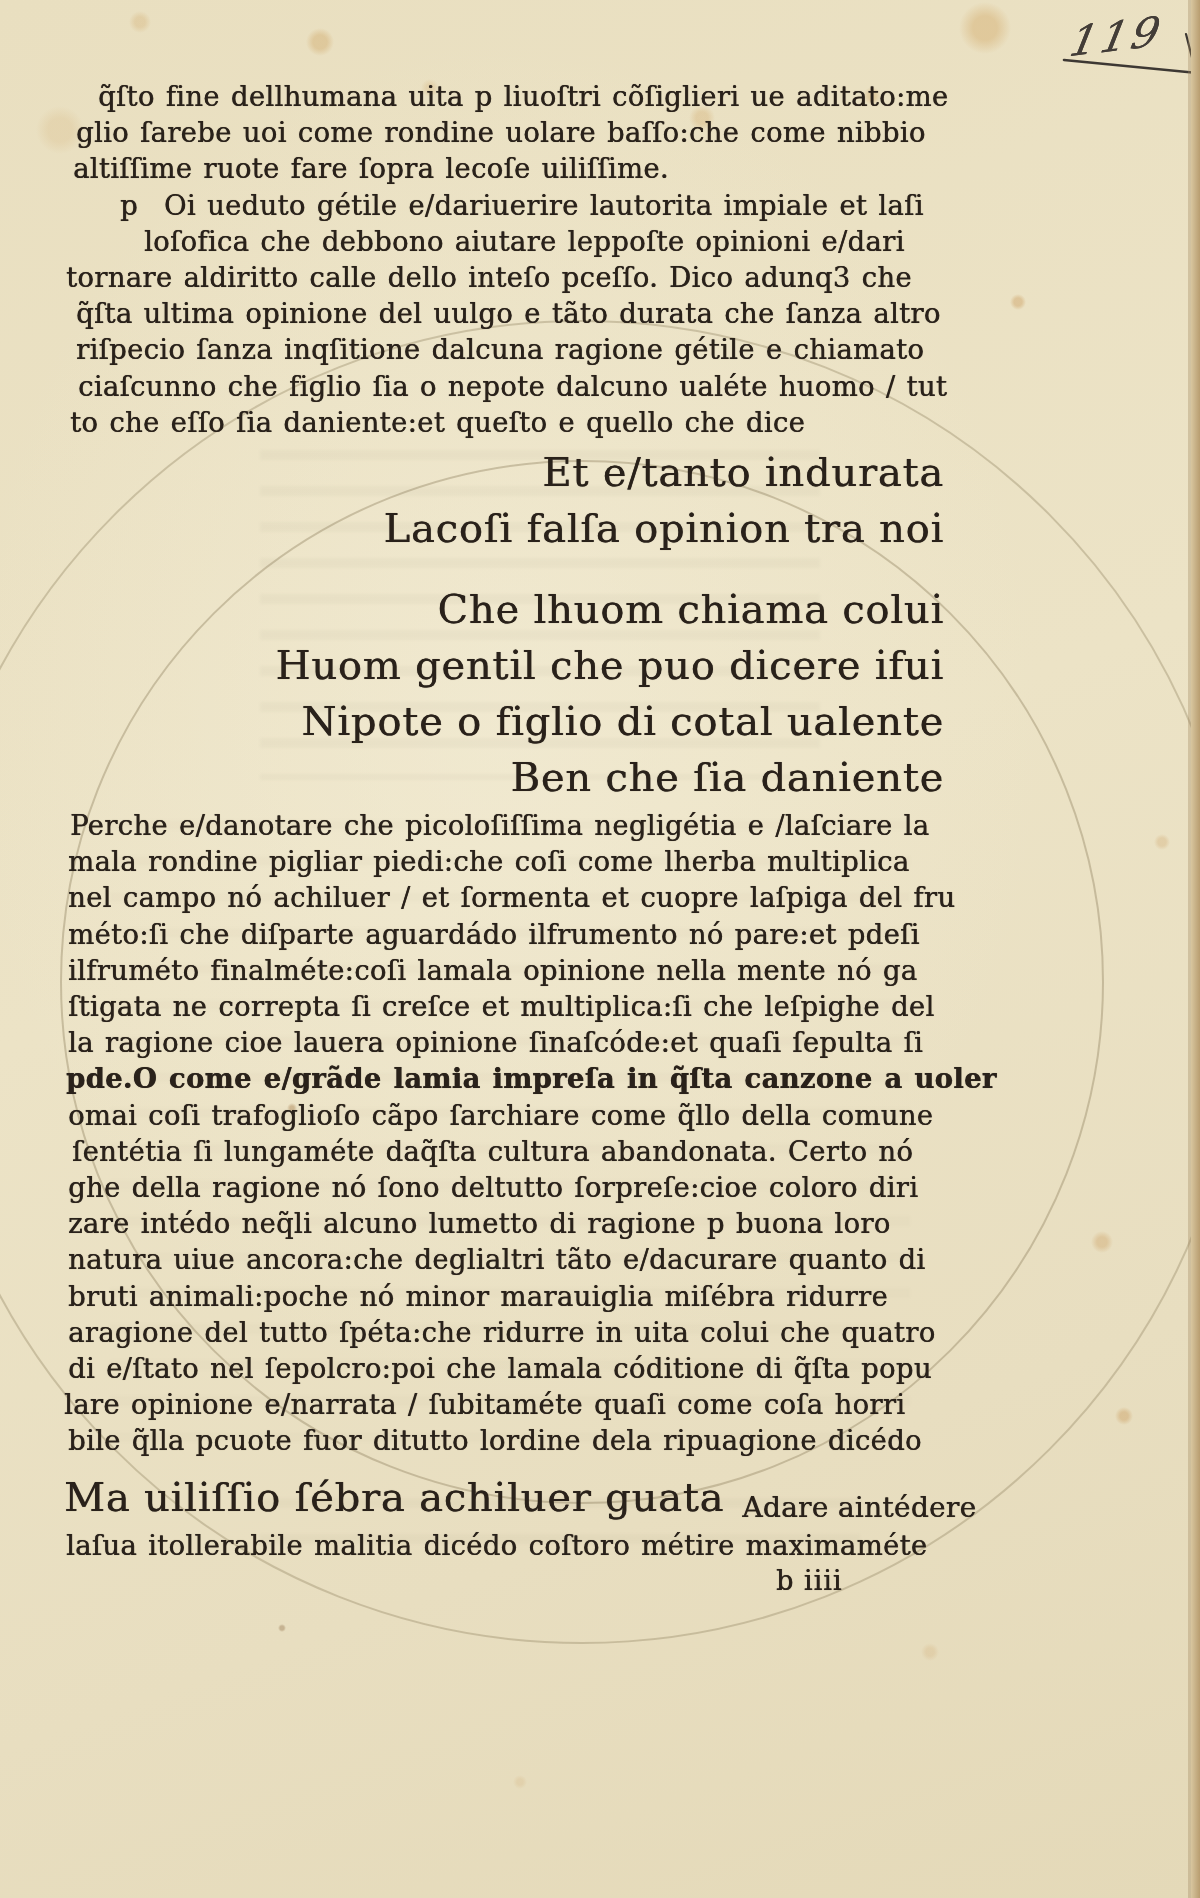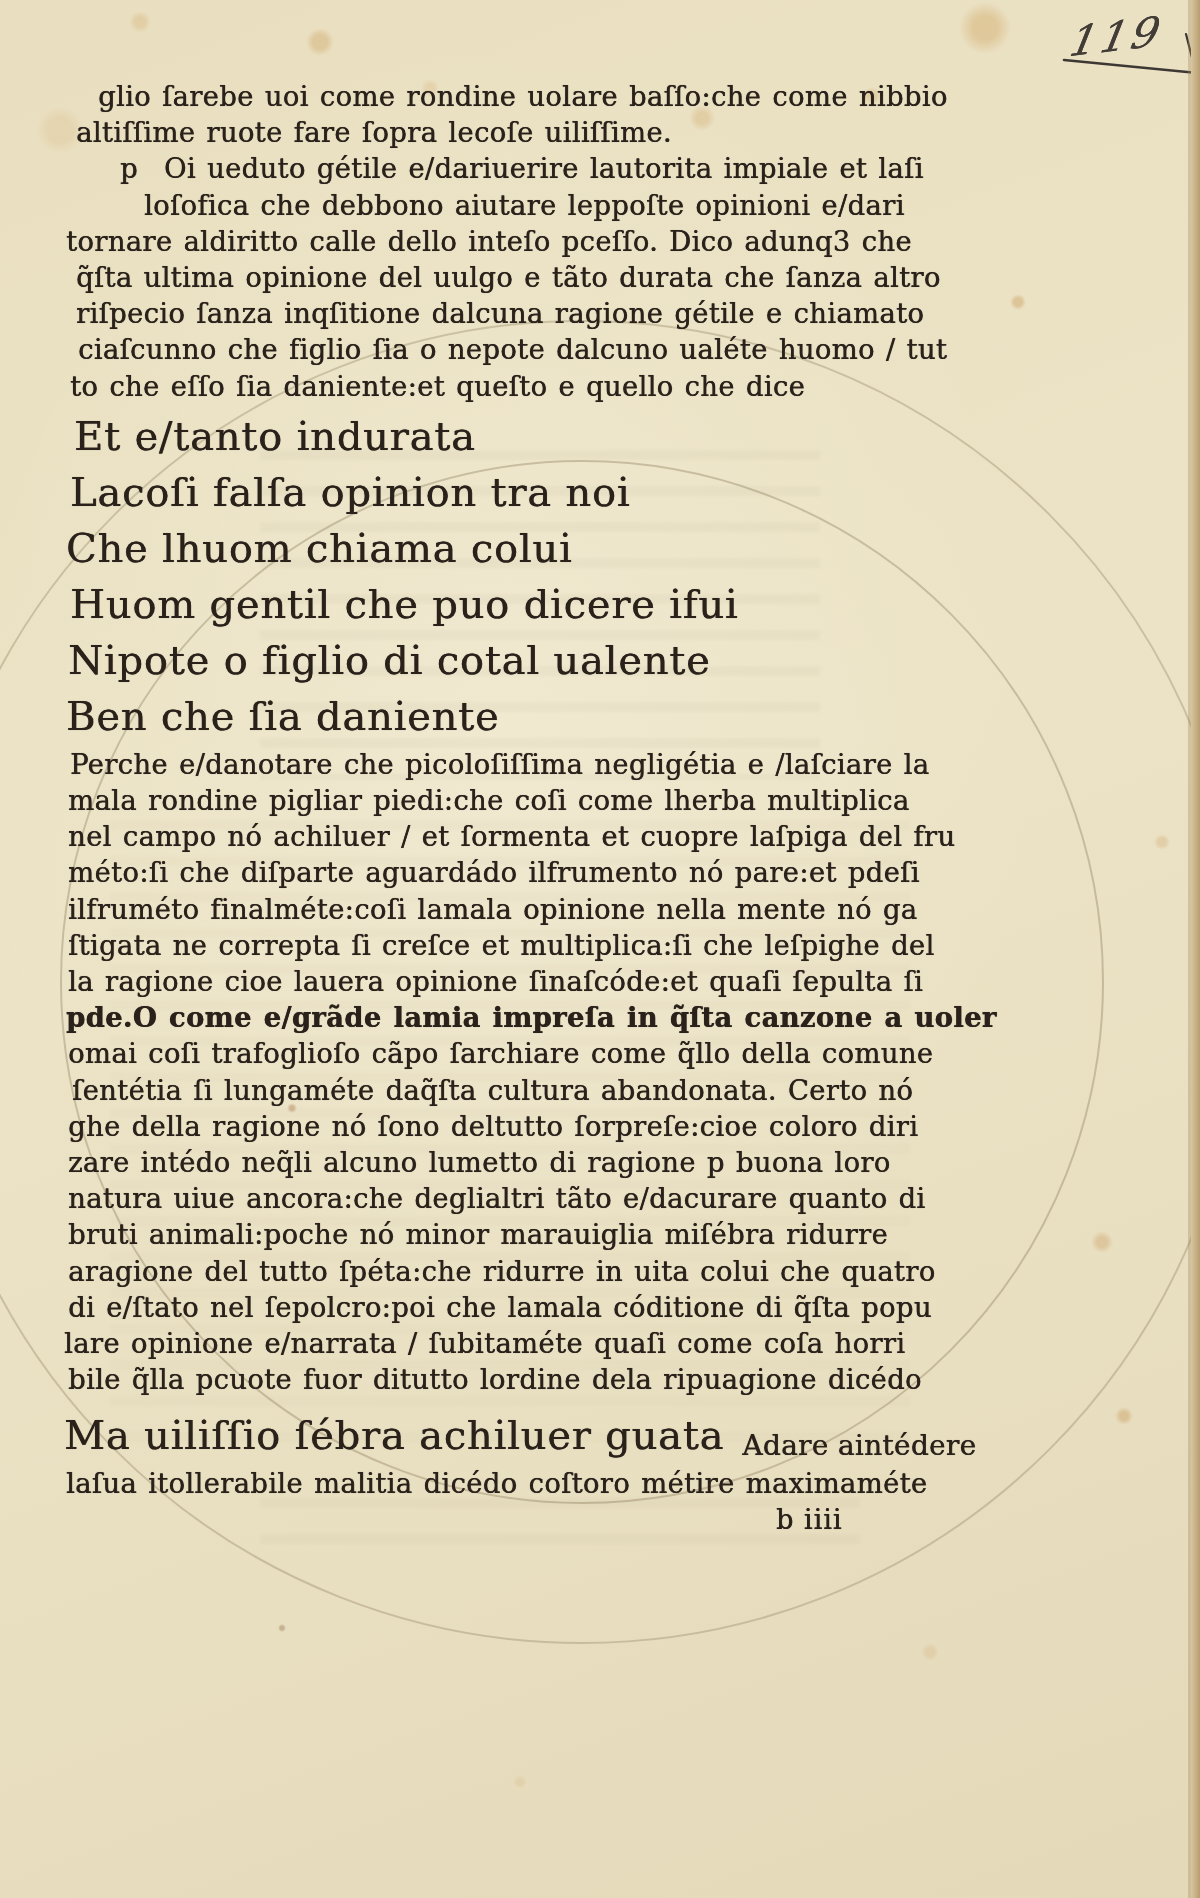--- a/index.html
+++ b/index.html
@@ -59,39 +59,39 @@
   .g2{left:110px;top:800px;width:800px;height:660px;opacity:.35;}
   .g3{left:260px;top:1478px;width:600px;height:90px;opacity:.45;}
 
   
   .textblock{
     position:absolute;left:64px;top:78px;width:880px;
     text-shadow:0.4px 0 0 rgba(41,33,26,.85), 0 0 1px rgba(41,33,26,.35);
   }
   .p-line{white-space:nowrap;font-size:27.5px;line-height:36.2px;letter-spacing:.3px;word-spacing:2px;}
   .verse-line{white-space:nowrap;font-size:40px;line-height:56px;letter-spacing:.8px;}
-  .verse{padding-top:4px;padding-bottom:2px;}
+  .verse{padding-top:4px;padding-bottom:2px;text-align:right;}
 
   .p1 .p-line:nth-child(1){padding-left:34px;}
   .p1 .p-line:nth-child(2){padding-left:12px;}
   .p1 .p-line:nth-child(3){padding-left:9px;}
 
   .guide{display:inline-block;padding-left:56px;}
   .guide-rest{display:inline-block;margin-left:26px;}
   .p2 .p-line:nth-child(2){padding-left:80px;}
   .p2 .p-line:nth-child(3){padding-left:2px;}
   .p2 .p-line:nth-child(4){padding-left:12px;}
   .p2 .p-line:nth-child(5){padding-left:12px;}
   .p2 .p-line:nth-child(6){padding-left:14px;}
   .p2 .p-line:nth-child(7){padding-left:6px;}
   .p2 .p-line:nth-child(8){padding-left:4px;}
 
   .verse .verse-line:nth-child(1){padding-left:10px;}
   .verse .verse-line:nth-child(2){padding-left:6px;}
-  .verse .verse-line:nth-child(3){padding-left:2px;}
+  .verse .verse-line:nth-child(3){padding-left:2px;margin-top:25px;}
   .verse .verse-line:nth-child(4){padding-left:6px;}
   .verse .verse-line:nth-child(5){padding-left:4px;}
   .verse .verse-line:nth-child(6){padding-left:2px;}
 
   .p3 .p-line{padding-left:4px;}
   .p3 .p-line:nth-child(1){padding-left:6px;}
   .p3 .p-line:nth-child(8){padding-left:2px;font-weight:bold;}
   .p3 .p-line:nth-child(10){padding-left:8px;}
   .p3 .p-line:nth-child(17){padding-left:0px;}
 
@@ -133,20 +133,21 @@
     <svg width="150" height="110" viewBox="0 0 150 110">
       <path d="M2,52 L146,66" stroke="#3d3833" stroke-width="2.6" fill="none" stroke-linecap="round"></path>
       <path d="M124,26 C130,50 136,74 143,96" stroke="#3d3833" stroke-width="2.2" fill="none" stroke-linecap="round"></path>
     </svg>
     <div class="folio-num">119</div>
   </div>
 
   <div class="textblock">
 
     <div class="p1">
+      <div class="p-line">q̃ſto fine dellhumana uita p liuoſtri cõſiglieri ue aditato:me</div>
       <div class="p-line">glio ſarebe uoi come rondine uolare baſſo:che come nibbio</div>
       <div class="p-line">altiſſime ruote fare ſopra lecoſe uiliſſime.</div>
     </div>
 
     <div class="p2">
       <div class="p-line"><span class="guide">p</span><span class="guide-rest">Oi ueduto gétile e/dariuerire lautorita impiale et laſi</span></div>
       <div class="p-line">loſofica che debbono aiutare leppoſte opinioni e/dari</div>
       <div class="p-line">tornare aldiritto calle dello inteſo pceſſo. Dico adunq3 che</div>
       <div class="p-line">q̃ſta ultima opinione del uulgo e tãto durata che ſanza altro</div>
       <div class="p-line">riſpecio ſanza inqſitione dalcuna ragione gétile e chiamato</div>

